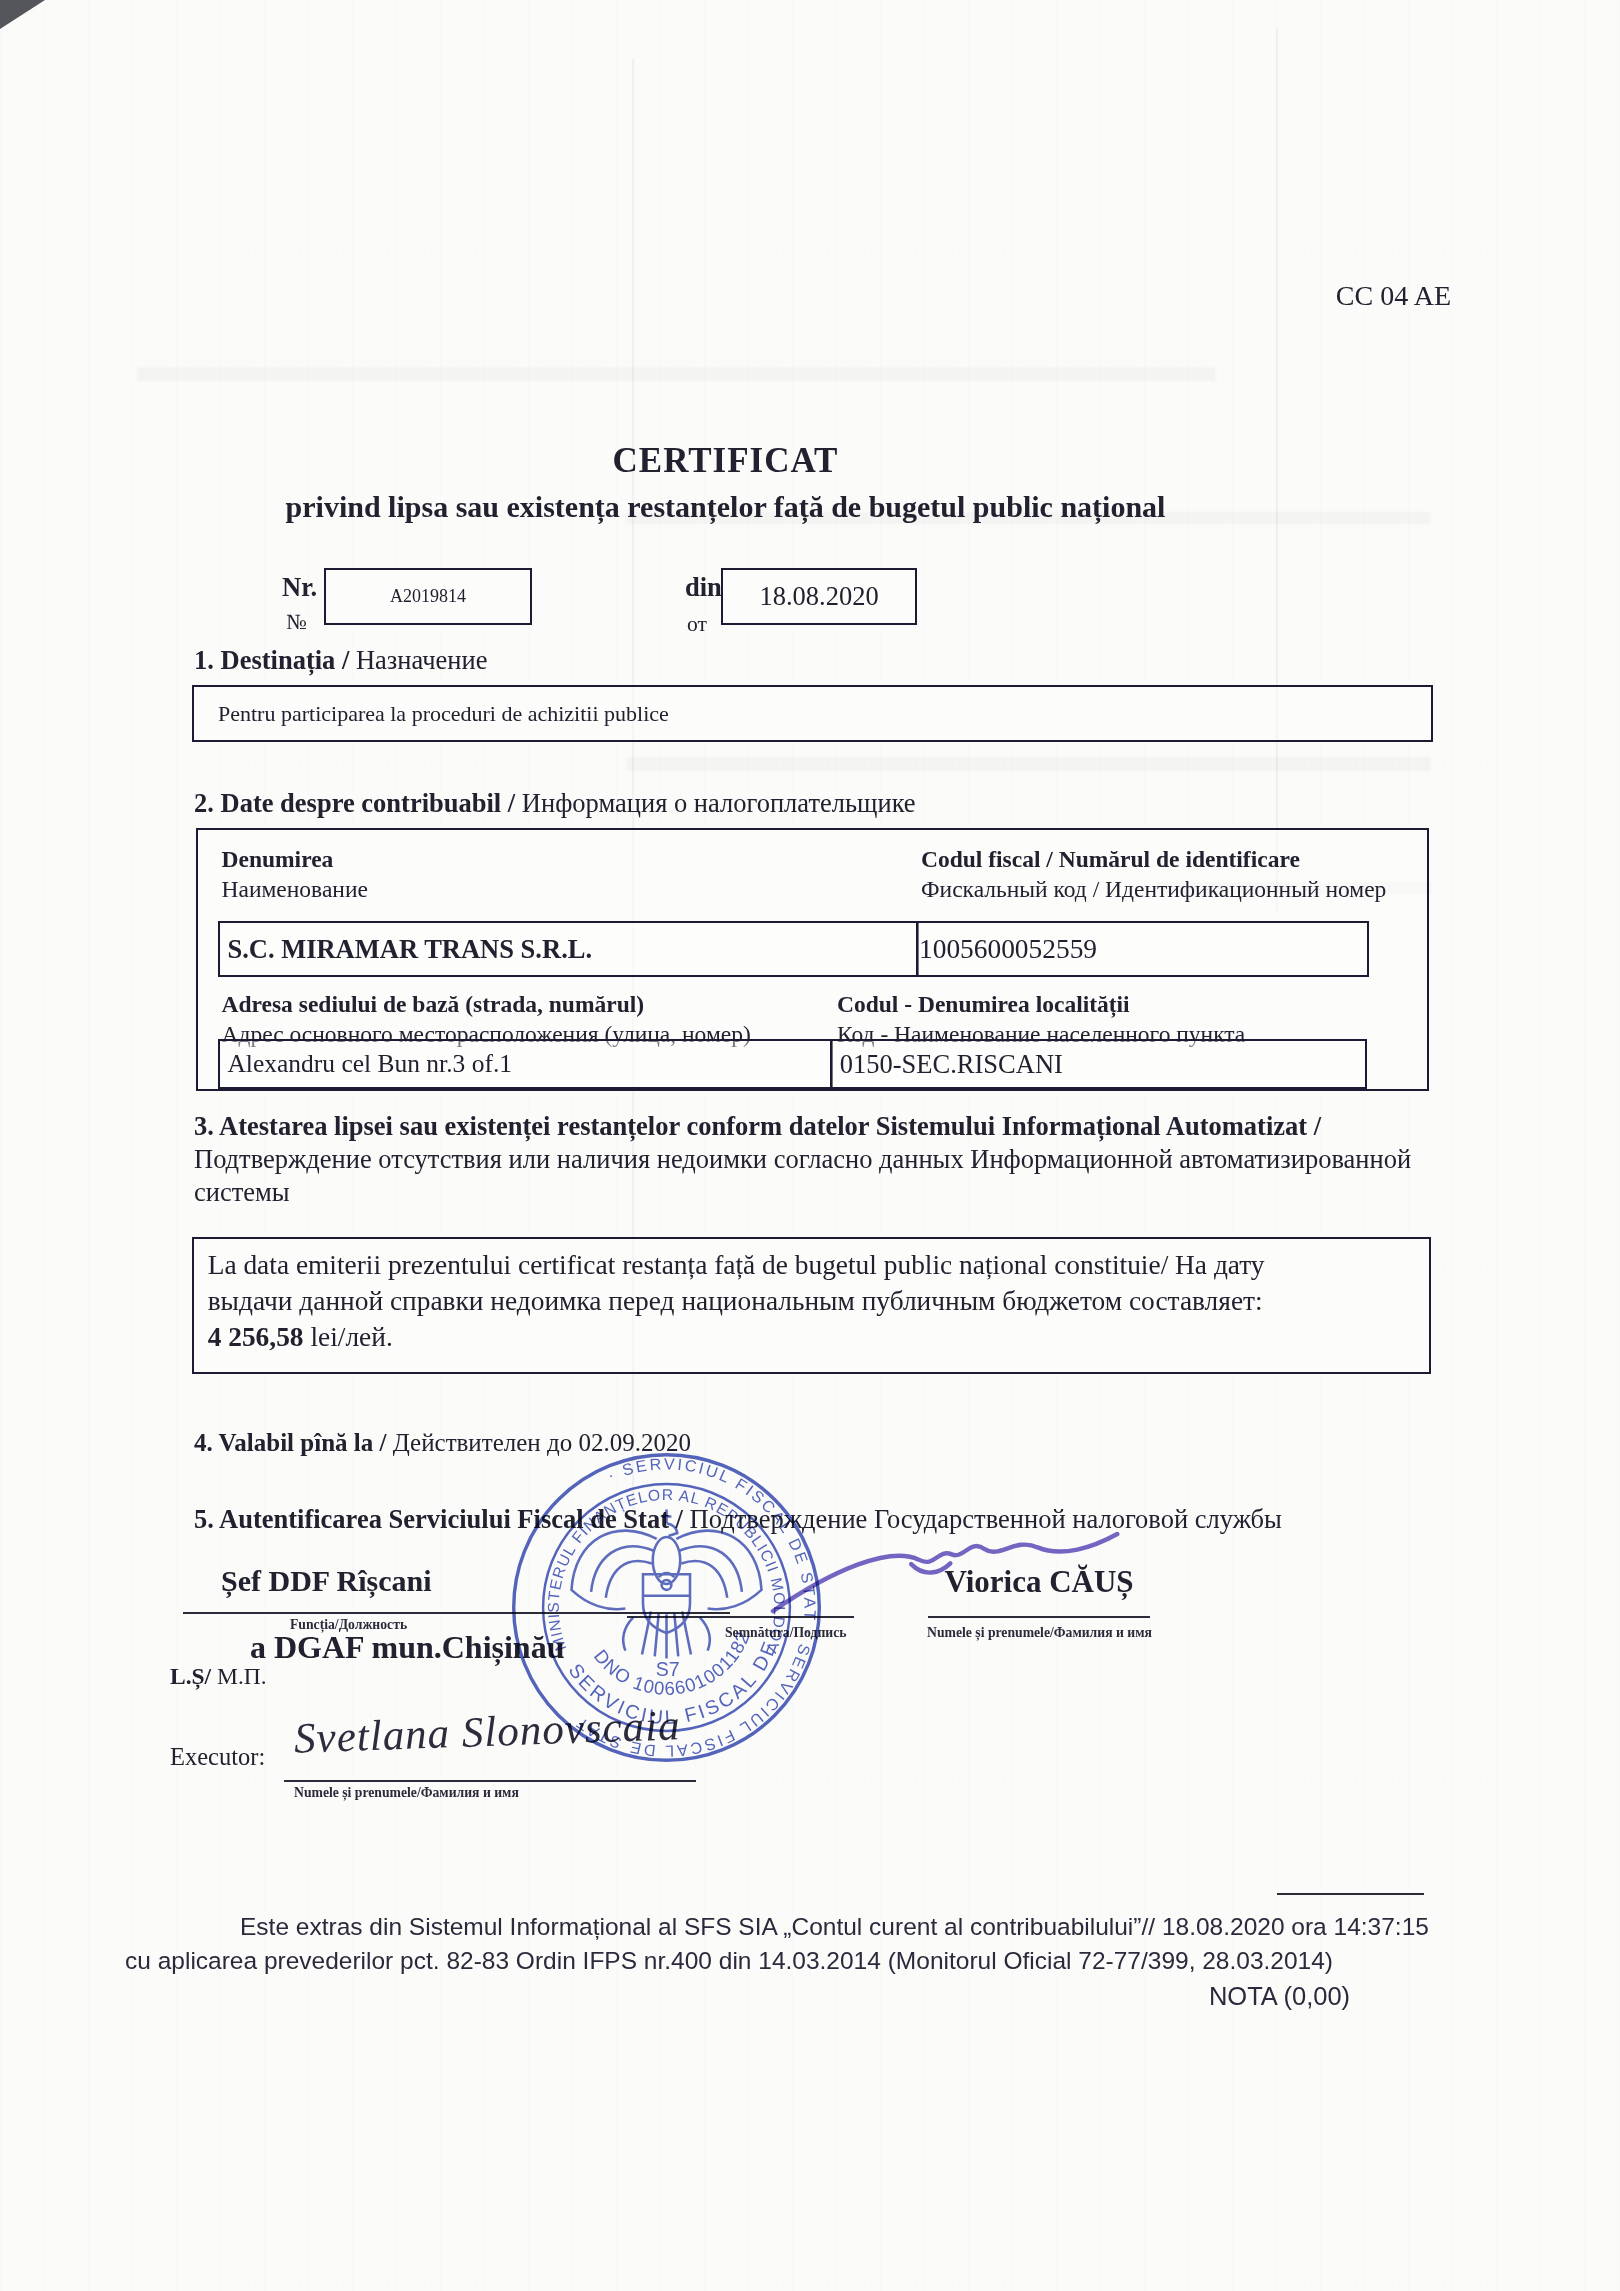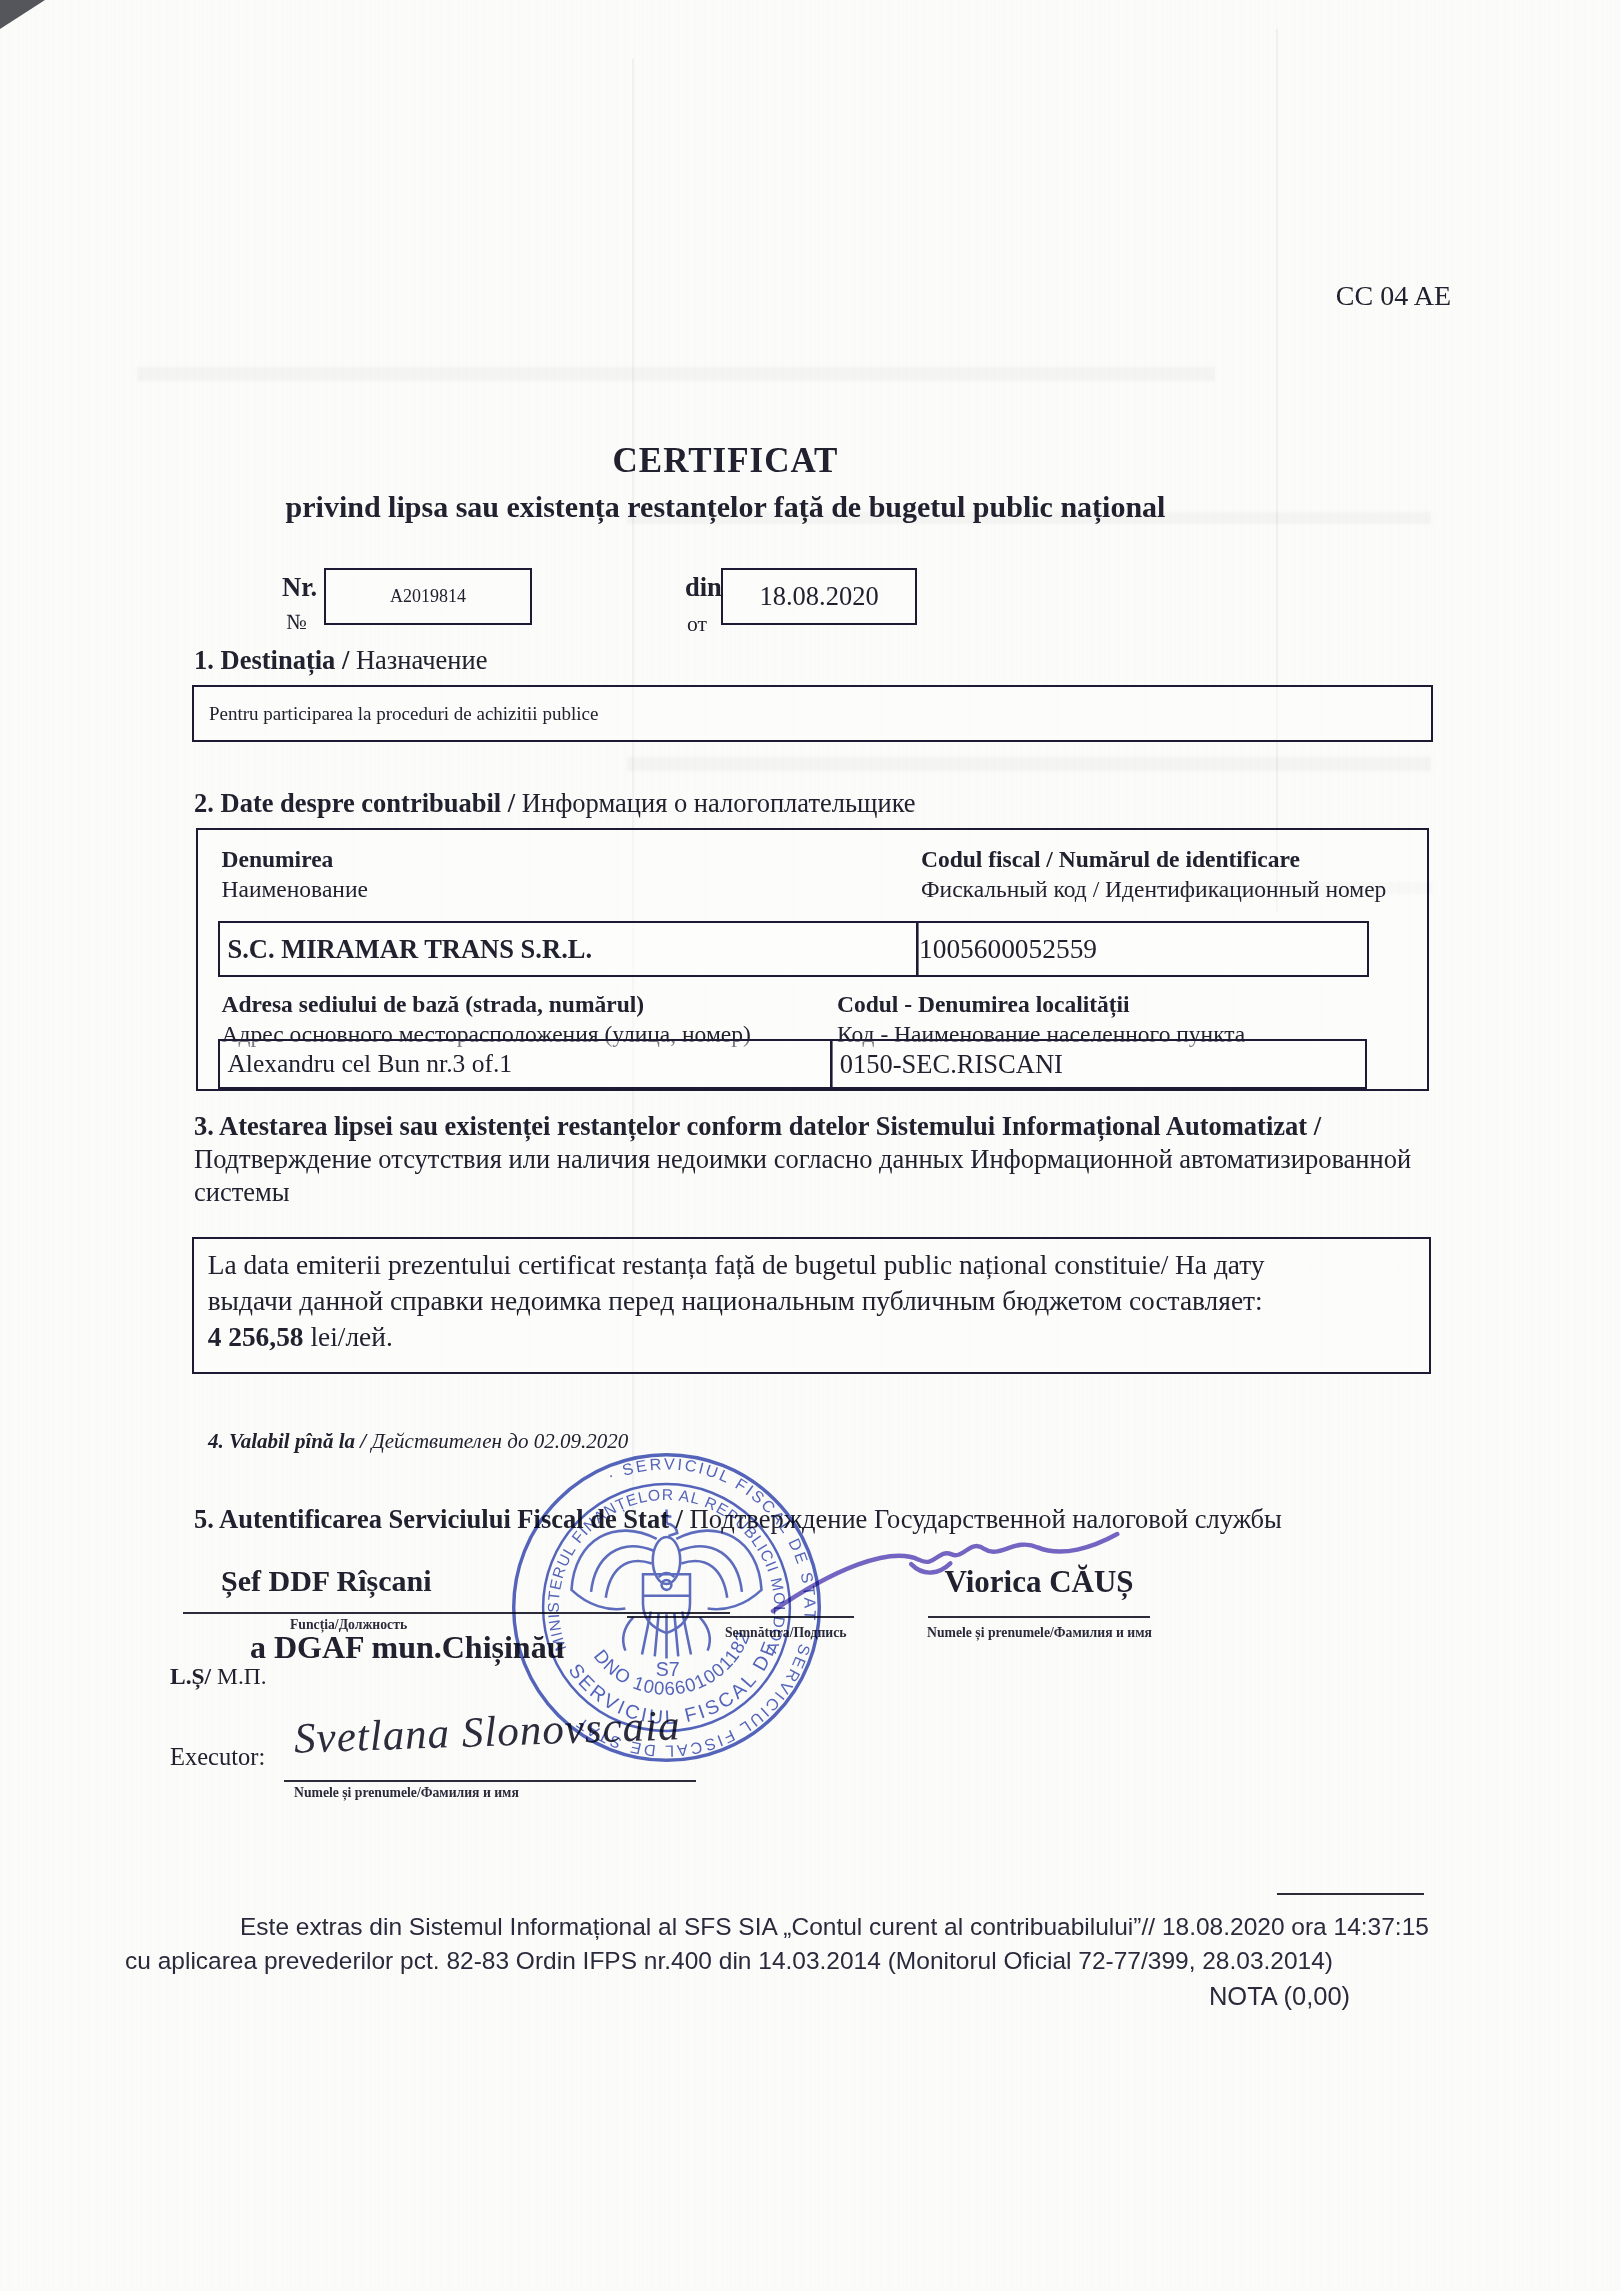--- a/index.html
+++ b/index.html
@@ -50,21 +50,21 @@
   <div class="abs b" style="left:685px;top:572px;font-size:26.5px;">din</div>
   <div class="abs" style="left:687px;top:612px;font-size:21.6px;">от</div>
   <div class="abs box vcen" style="left:721px;top:568px;width:196px;height:57px;justify-content:center;">
     <span style="font-size:26.5px;">18.08.2020</span>
   </div>
 
   <div class="abs" style="left:194px;top:645px;font-size:26.5px;">
     <span class="b">1. Destinația /</span><span> Назначение</span>
   </div>
   <div class="abs box vcen" style="left:192px;top:685px;width:1241px;height:57px;">
-    <span style="font-size:19px;padding-left:15px;">Pentru participarea la proceduri de achizitii publice</span>
+    <span style="font-size:22px;padding-left:24px;">Pentru participarea la proceduri de achizitii publice</span>
   </div>
 
   <div class="abs" style="left:194px;top:788px;font-size:26.5px;">
     <span class="b">2. Date despre contribuabil /</span><span> Информация о налогоплательщике</span>
   </div>
   <div class="abs box" style="left:196px;top:828px;width:1233px;height:263px;">
     <div class="abs" style="left:23.5px;top:13.7px;font-size:23.5px;line-height:30px;">
       <div class="b">Denumirea</div>
       <div>Наименование</div>
     </div>
@@ -98,21 +98,21 @@
     <span class="b">3. Atestarea lipsei sau existenței restanțelor conform datelor Sistemului Informațional Automatizat /</span><span> Подтверждение отсутствия или наличия недоимки согласно данных Информационной автоматизированной системы</span>
   </div>
   <div class="abs box" style="left:192px;top:1237px;width:1239px;height:137px;padding:7.8px 13.7px;font-size:27.4px;line-height:36px;">
     <div>La data emiterii prezentului certificat restanța față de bugetul public național constituie/ На дату</div>
     <div>выдачи данной справки недоимка перед национальным публичным бюджетом составляет:</div>
     <div>
       <span class="b">4 256,58</span><span> lei/лей.</span>
     </div>
   </div>
 
-  <div class="abs" style="left:208px;top:1429px;font-size:21px;font-style:italic;">
+  <div class="abs" style="left:194px;top:1429px;font-size:25px;">
     <span class="b">4. Valabil pînă la /</span><span> Действителен до </span><span>02.09.2020</span>
   </div>
 
   <div class="abs" style="left:194px;top:1504px;width:1274px;font-size:26.5px;">
     <span class="b">5. Autentificarea Serviciului Fiscal de Stat /</span><span> Подтверждение Государственной налоговой службы</span>
   </div>
 
   <div class="abs b" style="left:221px;top:1564px;font-size:30px;">Șef  DDF Rîșcani</div>
   <div class="abs line" style="left:183px;top:1612px;width:547px;"></div>
   <div class="abs smalllab" style="left:290px;top:1617px;">Funcția/Должность</div>

